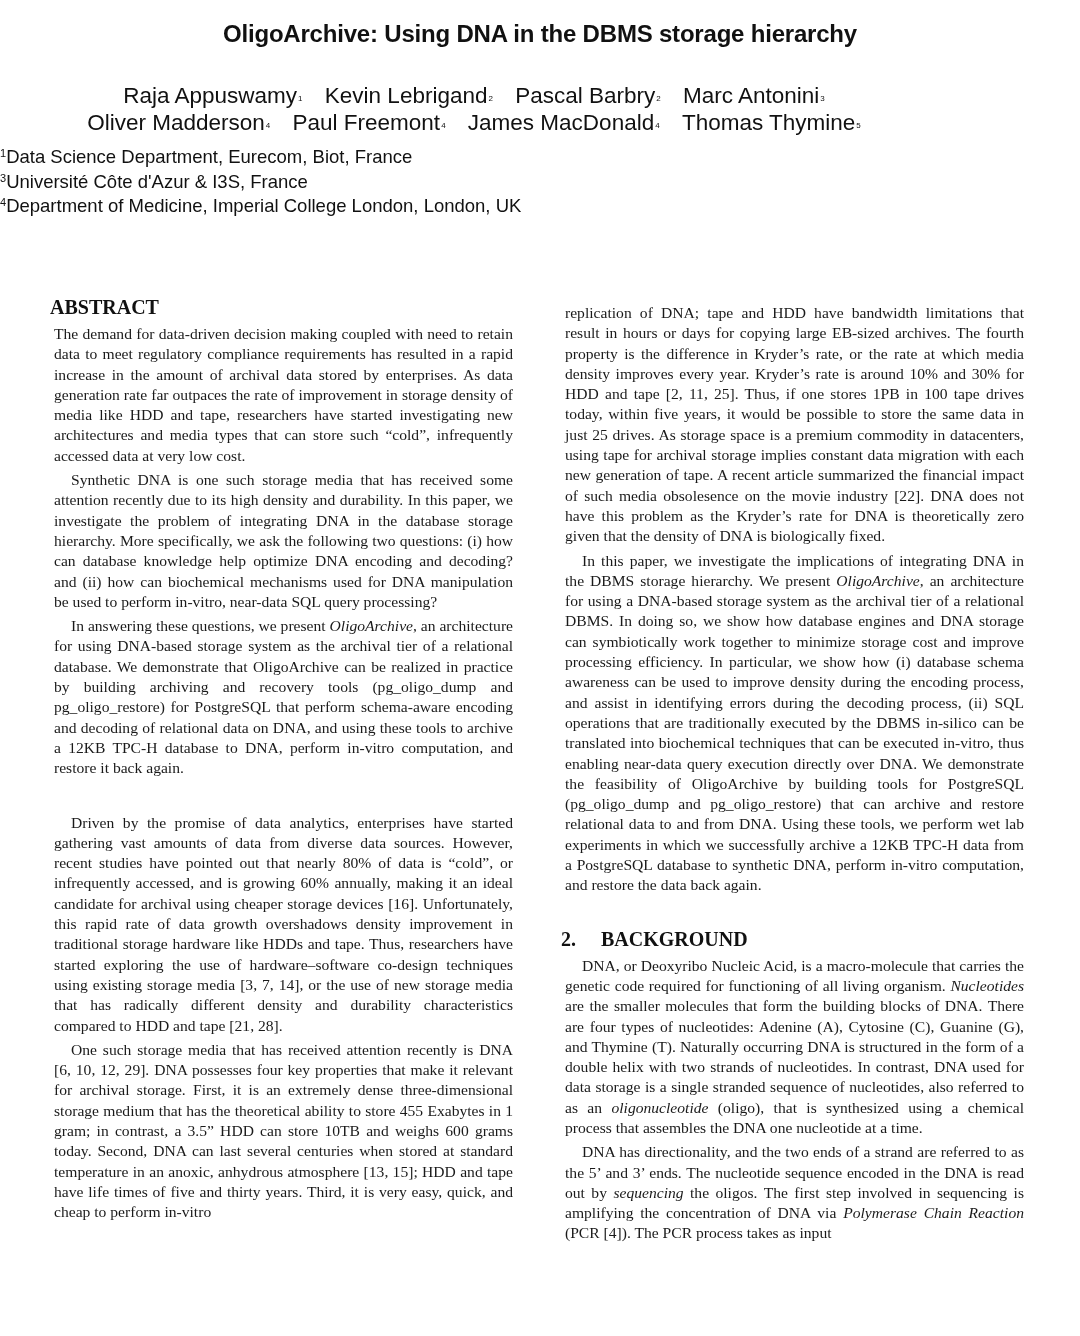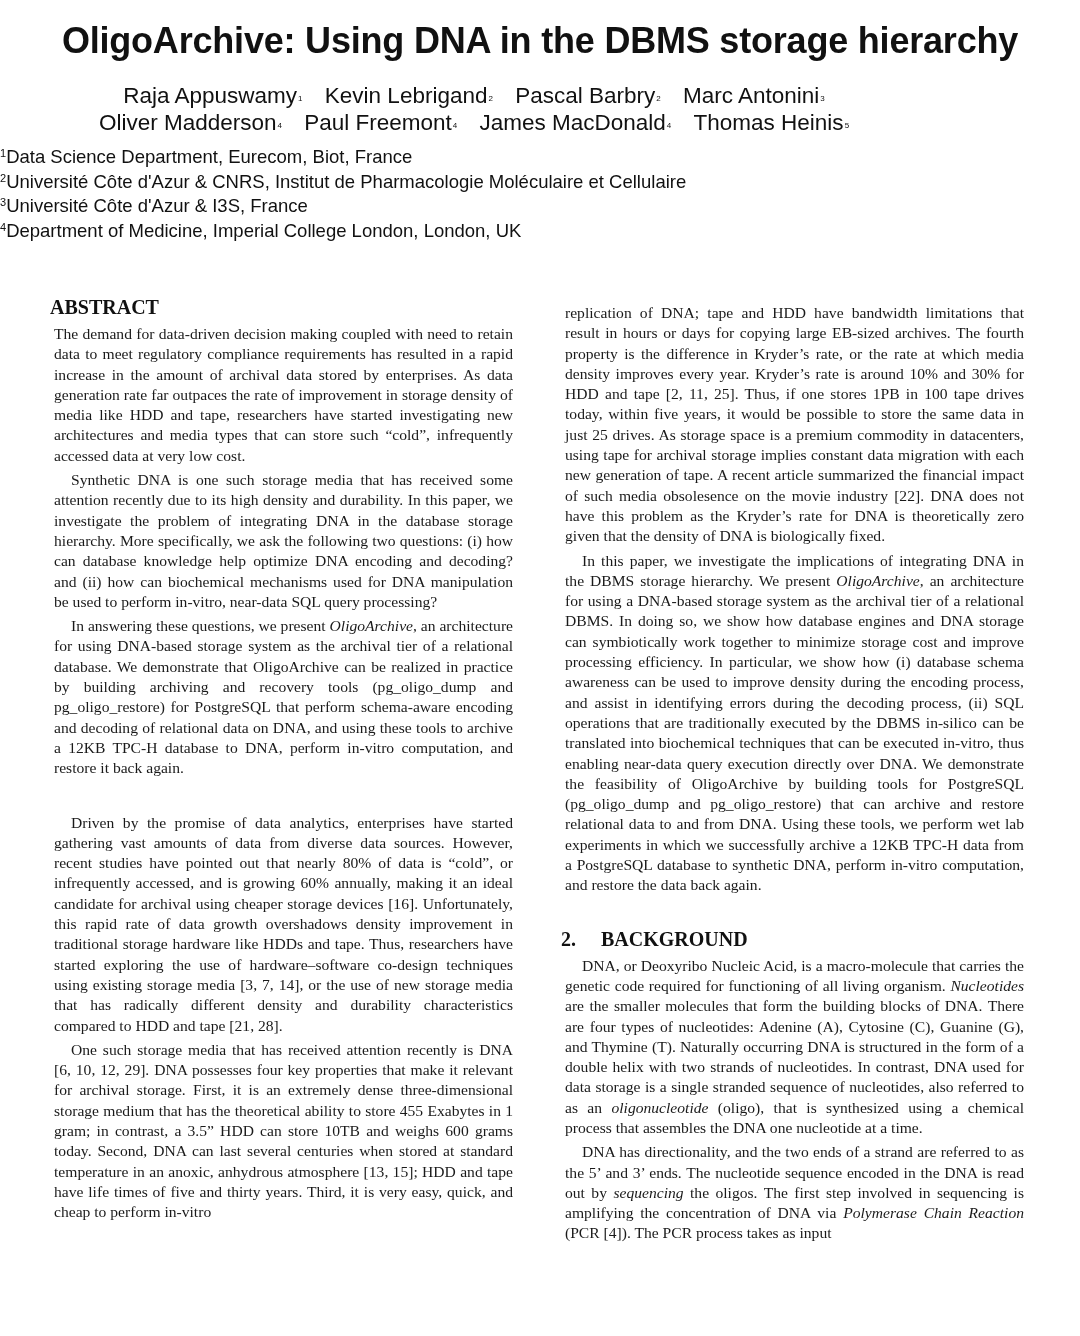--- a/index.html
+++ b/index.html
@@ -1,21 +1,21 @@
 <!DOCTYPE html>
 <html><head>
 <meta charset="utf-8">
 <style>
   html, body { margin: 0; padding: 0; background: #ffffff; }
   body { width: 1080px; height: 1336px; position: relative; overflow: hidden; color: #1a1a1a; }
   .page { position: absolute; left: 0; top: 0; width: 1080px; height: 1336px; }
 
   .title {
     position: absolute; left: 0; top: 20px; width: 1080px; text-align: center;
-    font-family: "Liberation Sans", sans-serif; font-weight: bold; font-size: 36px;
+    font-family: "Liberation Sans", sans-serif; font-weight: bold; font-size: 24px;
     letter-spacing: -0.2px; color: #111;
   }
   .authors {
     position: absolute; left: 0; top: 84px; width: 948px; text-align: center;
     font-family: "Liberation Sans", sans-serif; font-size: 22.5px; line-height: 24px; color: #111;
   }
   .authors .row { white-space: nowrap; }
   .authors .author { margin: 0 8px; }
   .authors sup { font-size: 8px; vertical-align: 2px; margin-left: 1px; }
 
@@ -54,27 +54,26 @@
     <div class="row">
       <span class="author"><span>Raja Appuswamy</span><sup>1</sup></span>
       <span class="author"><span>Kevin Lebrigand</span><sup>2</sup></span>
       <span class="author"><span>Pascal Barbry</span><sup>2</sup></span>
       <span class="author"><span>Marc Antonini</span><sup>3</sup></span>
     </div>
     <div class="row">
       <span class="author"><span>Oliver Madderson</span><sup>4</sup></span>
       <span class="author"><span>Paul Freemont</span><sup>4</sup></span>
       <span class="author"><span>James MacDonald</span><sup>4</sup></span>
-      <span class="author"><span>Thomas Heinis</span><sup>5</sup></span>
+      <span class="author"><span>Thomas Thymine</span><sup>5</sup></span>
     </div>
   </div>
 
   <div class="affils">
     <div><sup>1</sup><span>Data Science Department, Eurecom, Biot, France</span></div>
-    <div><sup>2</sup><span>Université Côte d'Azur &amp; CNRS, Institut de Pharmacologie Moléculaire et Cellulaire</span></div>
     <div><sup>3</sup><span>Université Côte d'Azur &amp; I3S, France</span></div>
     <div><sup>4</sup><span>Department of Medicine, Imperial College London, London, UK</span></div>
   </div>
 
   <div class="col left">
     <div class="sec-head">ABSTRACT</div>
     <p class="noindent">The demand for data-driven decision making coupled with need to retain data to meet regulatory compliance requirements has resulted in a rapid increase in the amount of archival data stored by enterprises. As data generation rate far outpaces the rate of improvement in storage density of media like HDD and tape, researchers have started investigating new architectures and media types that can store such “cold”, infrequently accessed data at very low cost.</p>
     <p>Synthetic DNA is one such storage media that has received some attention recently due to its high density and durability. In this paper, we investigate the problem of integrating DNA in the database storage hierarchy. More specifically, we ask the following two questions: (i) how can database knowledge help optimize DNA encoding and decoding? and (ii) how can biochemical mechanisms used for DNA manipulation be used to perform in-vitro, near-data SQL query processing?</p>
     <p><span>In answering these questions, we present </span><em>OligoArchive</em><span>, an architecture for using DNA-based storage system as the archival tier of a relational database. We demonstrate that OligoArchive can be realized in practice by building archiving and recovery tools (pg_oligo_dump and pg_oligo_restore) for PostgreSQL that perform schema-aware encoding and decoding of relational data on DNA, and using these tools to archive a 12KB TPC-H database to DNA, perform in-vitro computation, and restore it back again.</span></p>
 

